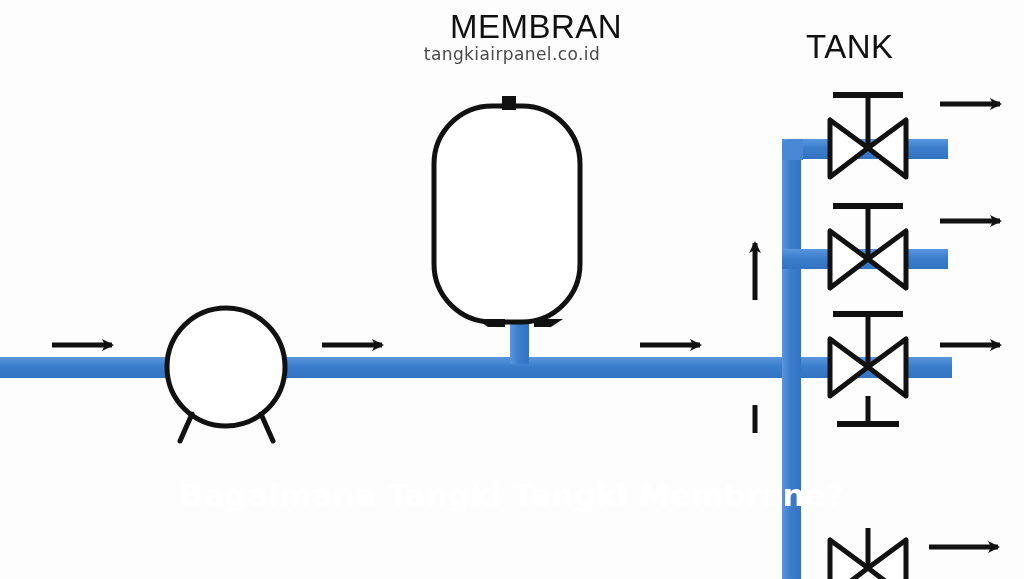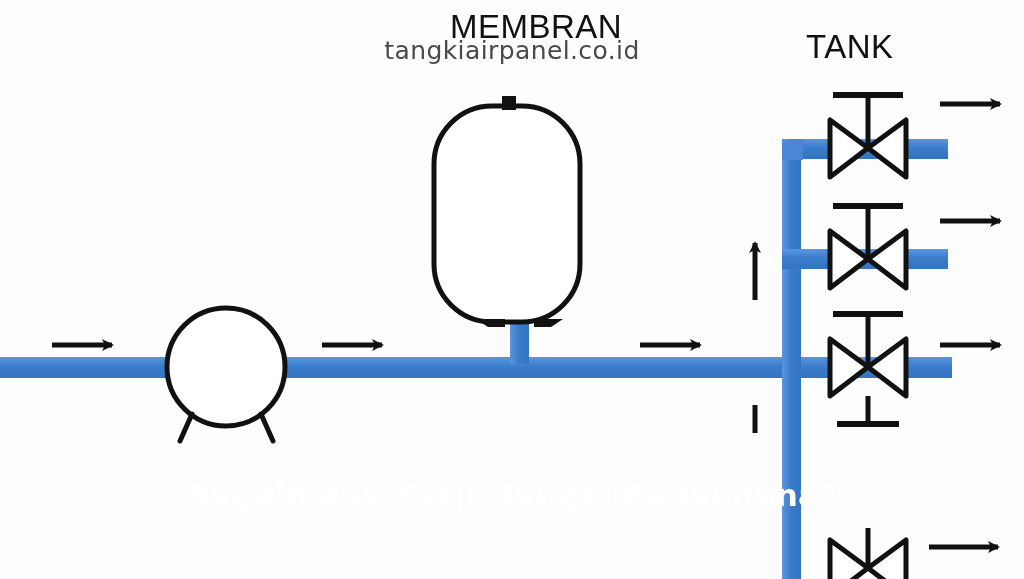--- a/index.html
+++ b/index.html
@@ -42,27 +42,27 @@
     font-family: "DejaVu Sans", sans-serif;
     font-size: 31px;
     font-weight: bold;
     letter-spacing: 0.2px;
     white-space: nowrap;
     text-align: center;
   }
   .watermark {
     position: absolute;
     left: 0;
-    top: 36px;
+    top: 44px;
     width: 1024px;
     text-align: center;
     z-index: 4;
     color: #3a3a3a;
     font-family: "DejaVu Sans", sans-serif;
-    font-size: 25px;
+    font-size: 17px;
     font-weight: 400;
     letter-spacing: 0.4px;
     opacity: 0.92;
   }
   .label {
     position: absolute;
     font-family: "Liberation Sans", sans-serif;
     color: #111111;
     font-size: 33px;
     font-weight: 400;
@@ -177,16 +177,16 @@
 
   <div class="label" id="label-membran">
     <span class="l1">MEMBRAN</span>
   </div>
 
   <div class="label" id="label-keran">TANK</div>
 
   <div class="watermark">tangkiairpanel.co.id</div>
 
   <div class="banner">
-    <div class="banner-text">Bagaimana Kerja Tangki Bagaimana?</div>
+    <div class="banner-text">Bagaimana Tangki Tangki Membrane?</div>
   </div>
 
 </div>
 
 </body></html>

